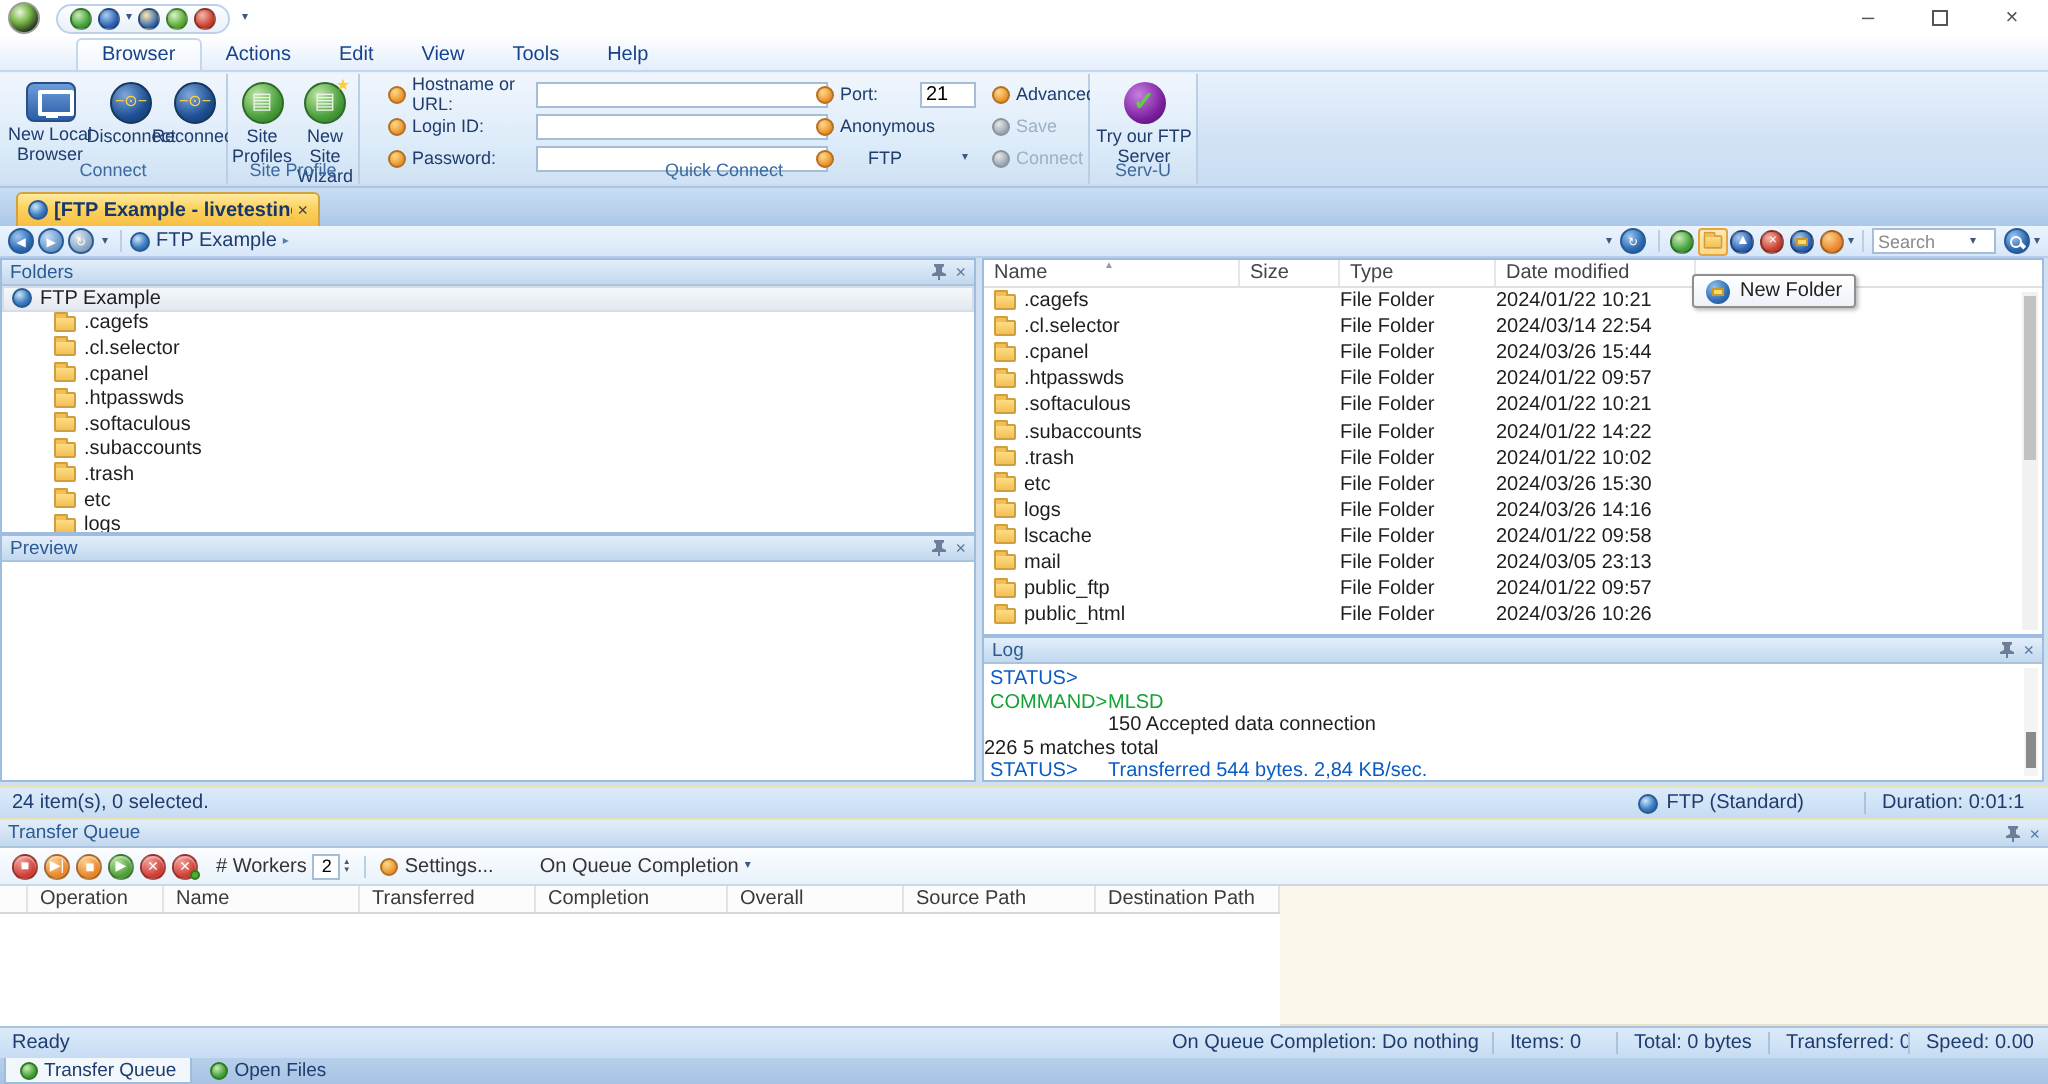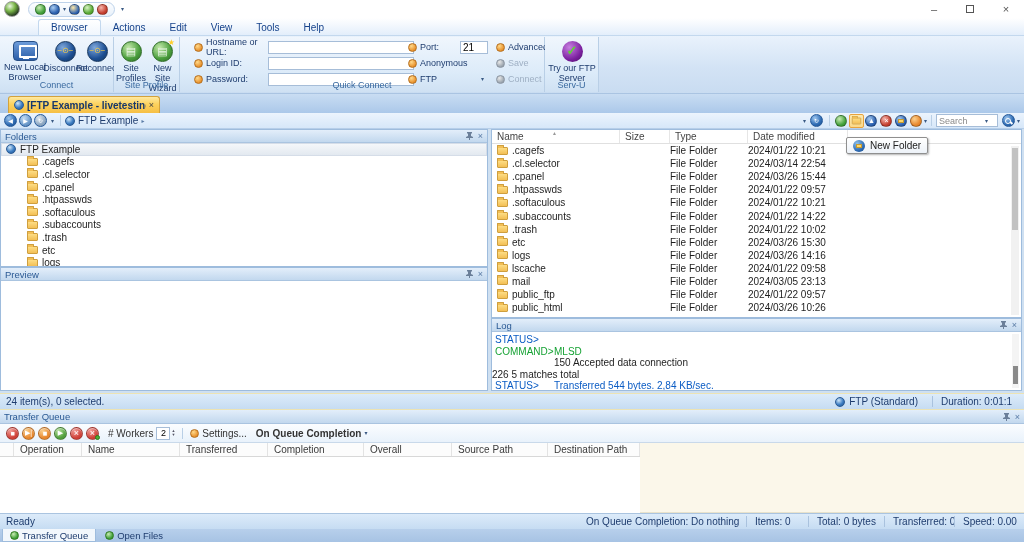--- a/index.html
+++ b/index.html
@@ -223,21 +223,21 @@
       </div>
       <div class="qc-row" style="left:228px;top:3px;">
         <span class="qc-ic"></span>
         <span style="width:40px;">Port:</span>
         <input class="qc-input" style="width: 28px;" value="21">
       </div>
       <div class="qc-row" style="left:228px;top:19px;">
         <span class="qc-ic"></span>
         <span>Anonymous</span>
       </div>
-      <div class="qc-row" style="left:228px;top:35px;width:76px;">
+      <div class="qc-row" style="left:228px;top:35px;width:76px;gap:14px;">
         <span class="qc-ic"></span>
         <span>FTP</span>
         <span class="caret" style="margin-left:auto;">▾</span>
       </div>
       <div class="qc-row" style="left:316px;top:3px;">
         <span class="qc-ic"></span>
         <span>Advanced</span>
       </div>
       <div class="qc-row disabled" style="left:316px;top:19px;">
         <span class="qc-ic gray"></span>
@@ -575,21 +575,21 @@
         <div class="log-line" style="color: rgb(11, 92, 196);">
           <span class="log-pre">STATUS&gt;</span>
           <span>Transferred 544 bytes. 2,84 KB/sec.</span>
         </div>
       </div>
     <div class="vscroll" style="top:15px;bottom:2px;width:7px;background:#f4f4f4;">
       <div class="vthumb" style="top:32px;height:18px;background:#8a8a8a;"></div>
     </div>
   </div>
 
-  <div class="statusbar" style="top:393px;height:17px;border-top:1px solid #ece3b4;border-bottom:1px solid #ece3b4;">
+  <div class="statusbar" style="top:393px;height:17px;border-top:1px solid #ece3b4;border-bottom:1px solid #ece3b4;gap:16px;">
     <span>24 item(s), 0 selected.</span>
     <span style="margin-left:auto;display:flex;align-items:center;gap:4px;">
       <span class="ic-globe"></span>
       <span>FTP (Standard)</span>
     </span>
     <span class="seg" style="margin-left:14px;width:86px;padding-right:0;">Duration: 0:01:1</span>
   </div>
 
   <div class="phead" style="position:absolute;top:410px;left:0;right:0;height:14px;">
     <span>Transfer Queue</span>
@@ -615,21 +615,21 @@
     <span class="spin">
       <input value="2" style="">
       <span class="spin-btns">
           <span>▲</span>
           <span>▼</span>
         </span>
     </span>
     <span class="sep"></span>
     <span class="qc-ic" style="margin:0;"></span>
     <span>Settings...</span>
-    <span style="margin-left:6px;font-weight:bold;">On Queue Completion</span>
+    <span style="margin-left:20px;">On Queue Completion</span>
     <span class="caret">▾</span>
   </div>
 
   <div class="tqh">
     <div></div>
 
   <div><span>Operation</span></div>
       <div><span>Name</span></div>
       <div><span>Transferred</span></div>
       <div><span>Completion</span></div>

